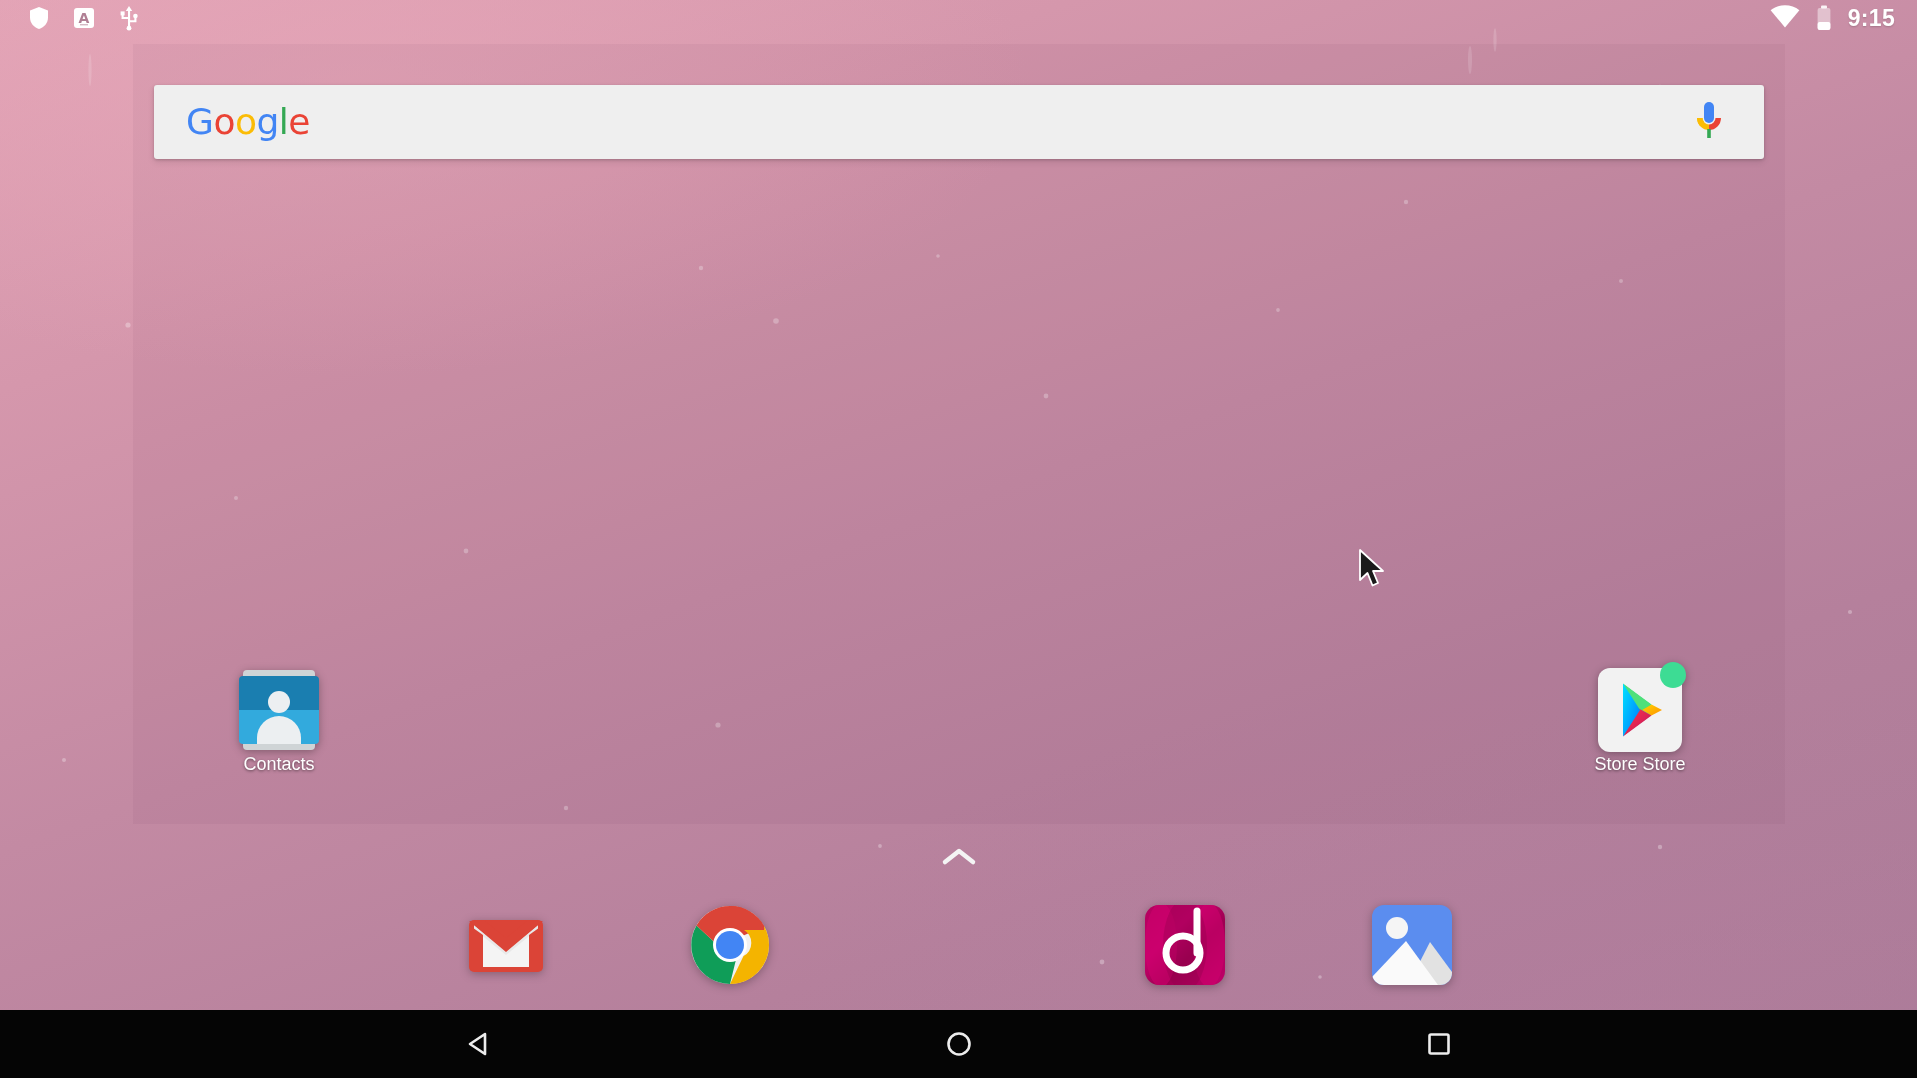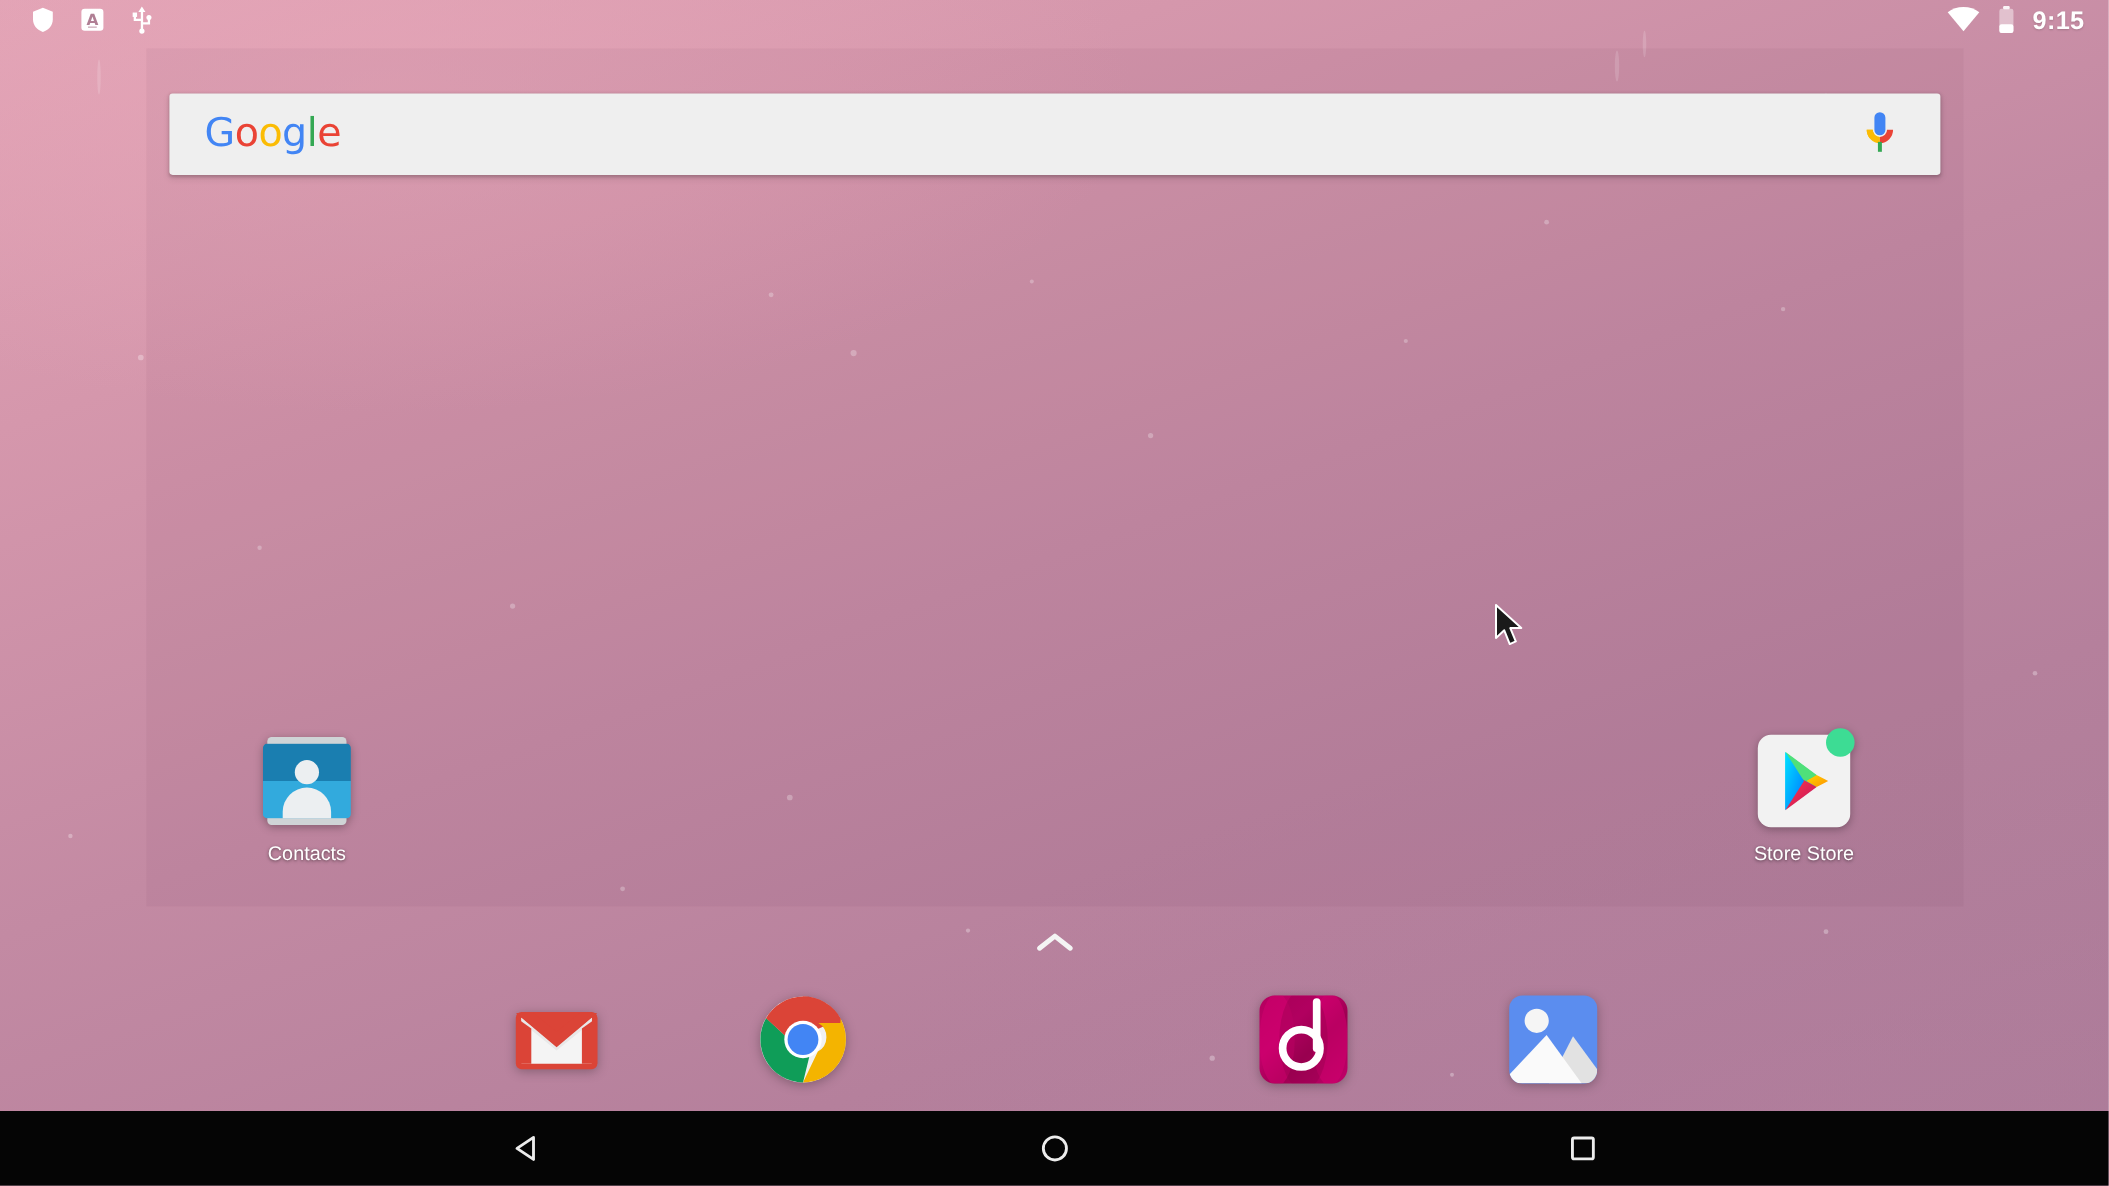--- a/index.html
+++ b/index.html
@@ -26,21 +26,21 @@
     background:rgba(90,40,65,0.055);
     pointer-events:none;
   }
 
   
   .status-bar{
     position:absolute; left:0; top:0; width:1917px; height:36px;
     display:flex; align-items:center; z-index:40;
   }
   .status-left{ display:flex; align-items:center; gap:22px; margin-left:28px; }
-  .status-right{ margin-left:auto; display:flex; align-items:center; gap:16px; margin-right:22px; }
+  .status-right{ margin-left:auto; display:flex; align-items:flex-start; gap:16px; margin-right:22px; }
   .status-time{
     color:#fff; font-size:23px; font-weight:bold; letter-spacing:0.3px;
     text-shadow:0 1px 2px rgba(0,0,0,0.18);
   }
   .sicon{ display:block; }
 
   
   .search-bar{
     position:absolute; left:154px; top:85px; width:1610px; height:74px;
     background:#efefef;
@@ -58,21 +58,21 @@
   .g-b{color:#4285F4;} .g-r{color:#EA4335;} .g-y{color:#FBBC05;} .g-g{color:#34A853;}
   .mic-wrap{ margin-left:auto; margin-right:38px; display:flex; align-items:center; }
 
   
   .app-cell{
     position:absolute; width:170px;
     display:flex; flex-direction:column; align-items:center; z-index:15;
   }
   .app-cell .icon-box{ width:88px; height:88px; position:relative; }
   .app-label{
-    margin-top:12px; color:#ffffff; font-size:18px;
+    margin-top:0; color:#ffffff; font-size:18px;
     text-shadow:0 1px 3px rgba(0,0,0,0.55);
     white-space:nowrap;
   }
   #cell-contacts{ left:194px; top:666px; }
   #cell-playstore{ left:1555px; top:666px; }
 
   
   .contacts-icon{ width:88px; height:88px; position:relative;
     filter:drop-shadow(0 2px 4px rgba(0,0,0,0.3)); }
   .c-card{ position:absolute; left:8px; top:4px; width:72px; height:80px;

